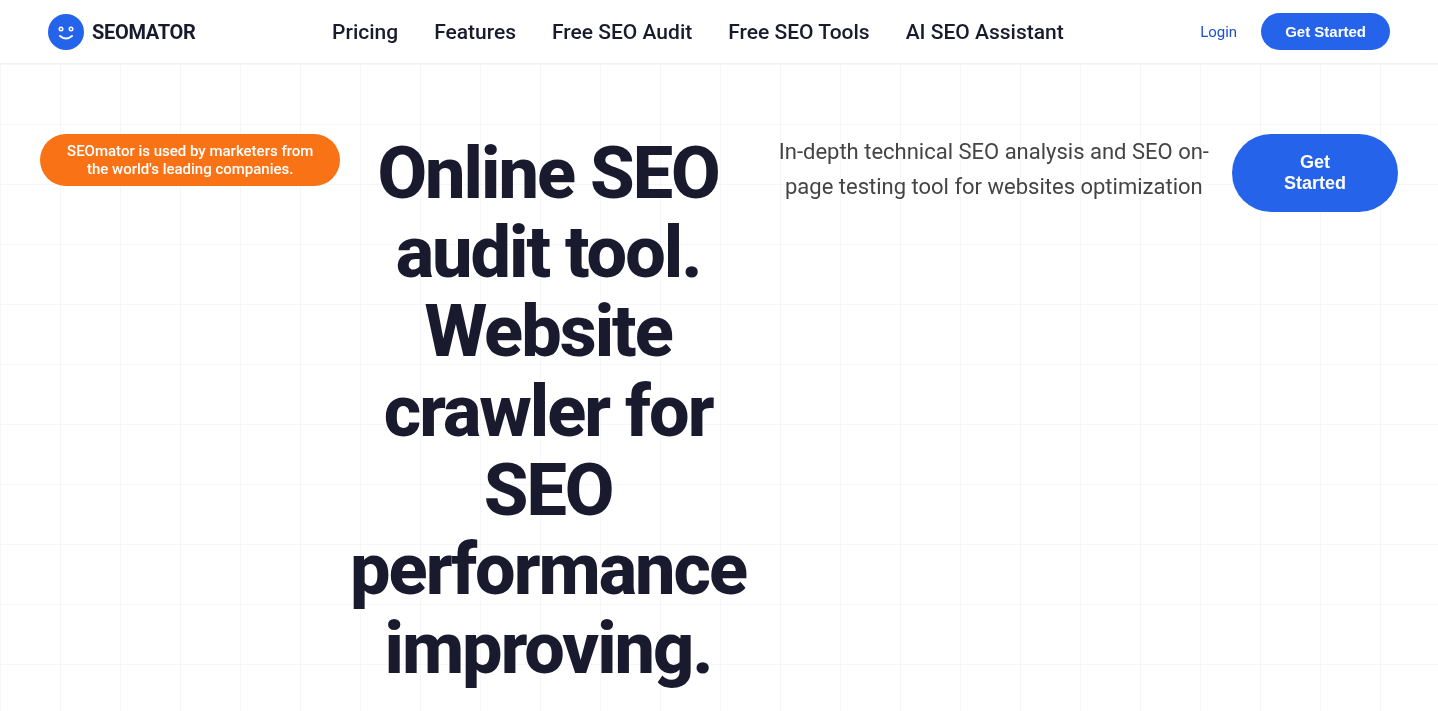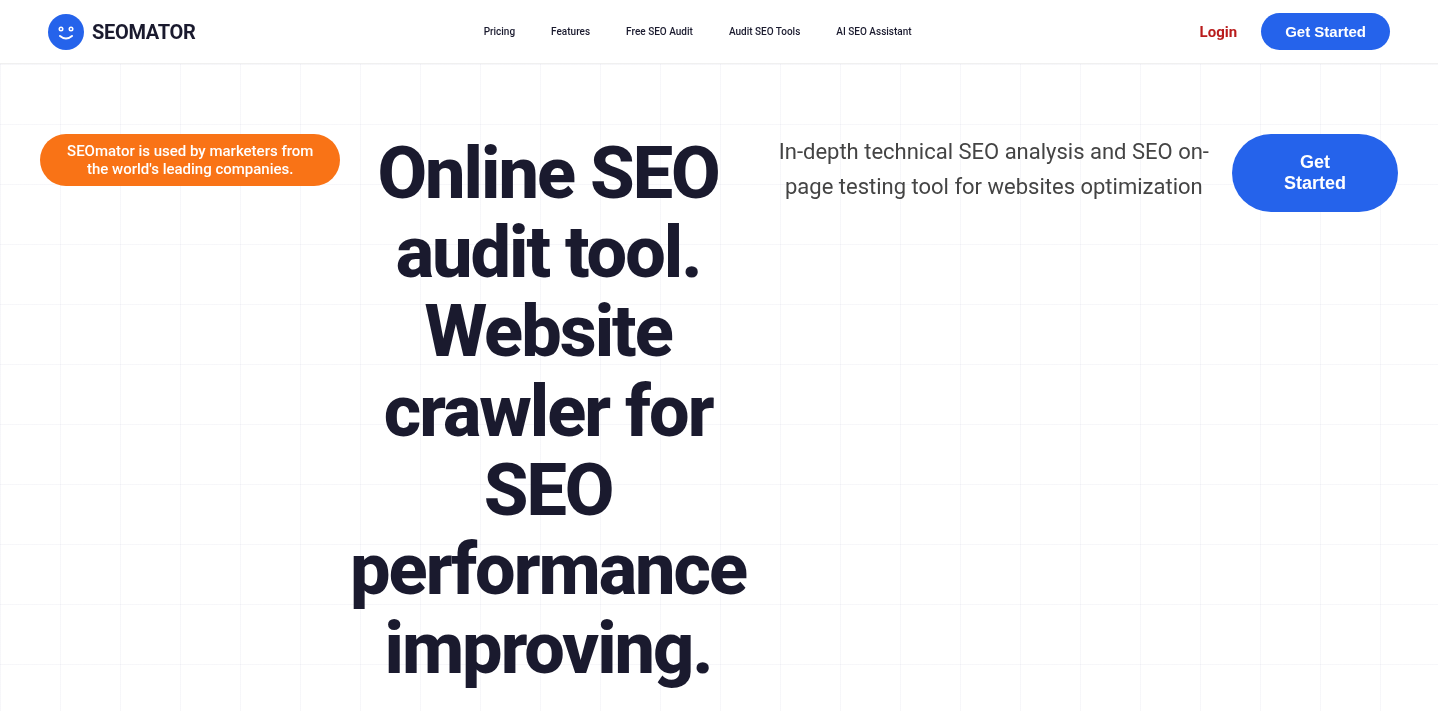--- a/index.html
+++ b/index.html
@@ -45,38 +45,38 @@
       letter-spacing: -0.3px;
     }
 
     .navbar-links {
       display: flex;
       align-items: center;
       gap: 36px;
     }
 
     .nav-link {
-      font-size: 10px;
+      font-size: 21px;
       font-weight: 500;
       color: #1a1a2e;
       text-decoration: none;
       cursor: pointer;
       transition: color 0.2s;
     }
 
     .navbar-actions {
       display: flex;
       align-items: center;
       gap: 24px;
     }
 
     .login-link {
       font-size: 15px;
-      font-weight: 700;
-      color: #b91c1c;
+      font-weight: 400;
+      color: #1d4ed8;
       text-decoration: none;
       cursor: pointer;
     }
 
     .btn-get-started-nav {
       background: #2563eb;
       color: #fff;
       font-size: 15px;
       font-weight: 600;
       padding: 10px 24px;
@@ -158,21 +158,21 @@
       <circle cx="13" cy="15" r="1" fill="#2563eb"></circle>
       <circle cx="23" cy="15" r="1" fill="#2563eb"></circle>
     </svg>
     <span class="logo-text">SEOMATOR</span>
   </a>
 
   <div class="navbar-links">
     <a class="nav-link" href="#">Pricing</a>
     <a class="nav-link" href="#">Features</a>
     <a class="nav-link" href="#">Free SEO Audit</a>
-    <a class="nav-link" href="#">Audit SEO Tools</a>
+    <a class="nav-link" href="#">Free SEO Tools</a>
     <a class="nav-link" href="#">AI SEO Assistant</a>
   </div>
 
   <div class="navbar-actions">
     <a class="login-link" href="#">Login</a>
     <button class="btn-get-started-nav">Get Started</button>
   </div>
 </nav>
 
 <section class="hero">

